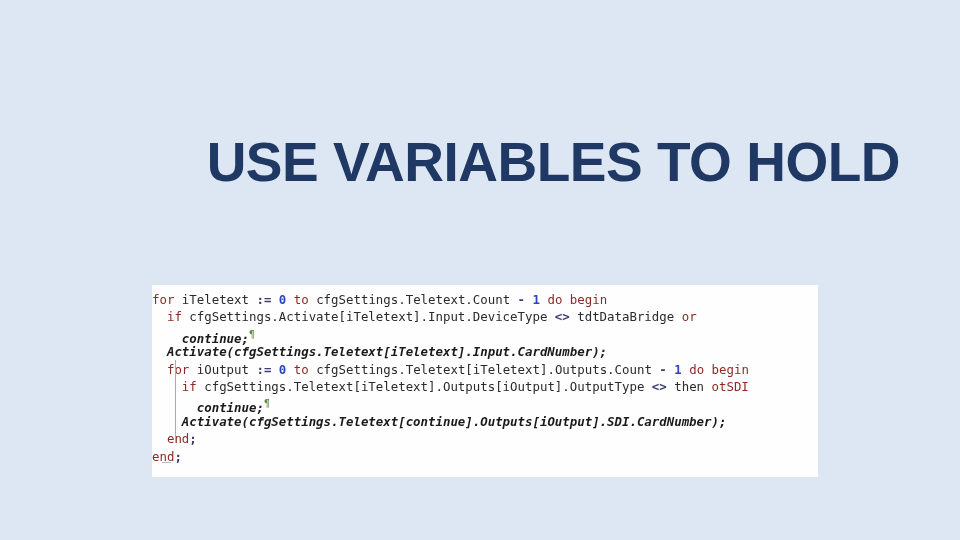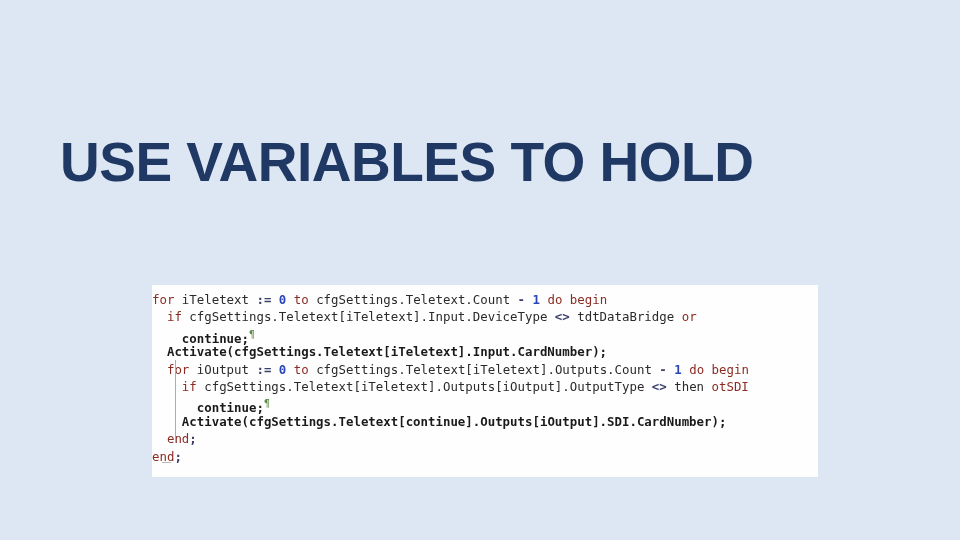--- a/index.html
+++ b/index.html
@@ -19,21 +19,21 @@
     background: #dde6f3;
     box-sizing: border-box;
   }
 
   
   .title-block {
     position: absolute;
     left: 60px;
     top: 126px;
     width: 840px;
-    text-align: left;
+    text-align: right;
   }
   .title-line {
     font-family: "Liberation Sans", sans-serif;
     font-weight: 700;
     font-size: 55px;
     line-height: 1.34;
     letter-spacing: -0.5px;
     color: #1f3864;
     white-space: nowrap;
   }
@@ -82,38 +82,38 @@
     width: 9px;
     height: 1px;
     background: #b9b9b9;
   }
 
   
   .kw      { color: #8b2b22; font-weight: 400; }
   .num     { color: #2b45b8; font-weight: 700; }
   .op      { color: #3a3f6d; font-weight: 700; }
   .id      { color: #2a2a2a; }
-  .bold    { color: #1a1a1a; font-weight: 700; }
+  .bold    { color: #1a1a1a; font-weight: 700; font-style: italic; }
   .mark    { color: #5e8c4a; font-size: 10px; vertical-align: super; }
 </style>
 </head>
 <body>
 
 <div class="slide">
 
   <div class="title-block">
     <div class="title-line">USE VARIABLES TO HOLD</div>
   </div>
 
   <div class="code-panel">
     <div class="code-inner" id="code-listing">
       <div class="indent-guide"></div>
       <div class="caret-mark"></div>
     <div class="code-line"><span></span><span class="kw">for</span><span class="id"> iTeletext </span><span class="op">:=</span><span class="id"> </span><span class="num">0</span><span class="id"> </span><span class="kw">to</span><span class="id"> cfgSettings.Teletext.Count </span><span class="op">-</span><span class="id"> </span><span class="num">1</span><span class="id"> </span><span class="kw">do begin</span></div>
-        <div class="code-line"><span>  </span><span class="kw">if</span><span class="id"> cfgSettings.Teletext[iTeletext].Input.DeviceType </span><span class="op">&lt;&gt;</span><span class="id"> tdtDataBridge </span><span class="kw">or</span></div>
+        <div class="code-line"><span>  </span><span class="kw">if</span><span class="id"> cfgSettings.Activate[iTeletext].Input.DeviceType </span><span class="op">&lt;&gt;</span><span class="id"> tdtDataBridge </span><span class="kw">or</span></div>
         <div class="code-line"><span>    </span><span class="bold">continue;</span><span class="mark">¶</span></div>
         <div class="code-line"><span>  </span><span class="bold">Activate(</span><span class="bold">cfgSettings.Teletext[iTeletext].Input.CardNumber</span><span class="bold">);</span></div>
         <div class="code-line"><span>  </span><span class="kw">for</span><span class="id"> iOutput </span><span class="op">:=</span><span class="id"> </span><span class="num">0</span><span class="id"> </span><span class="kw">to</span><span class="id"> cfgSettings.Teletext[iTeletext].Outputs.Count </span><span class="op">-</span><span class="id"> </span><span class="num">1</span><span class="id"> </span><span class="kw">do begin</span></div>
         <div class="code-line"><span>    </span><span class="kw">if</span><span class="id"> cfgSettings.Teletext[iTeletext].Outputs[iOutput].OutputType </span><span class="op">&lt;&gt;</span><span class="id"> then </span><span class="kw">otSDI</span></div>
         <div class="code-line"><span>      </span><span class="bold">continue;</span><span class="mark">¶</span></div>
         <div class="code-line"><span>    </span><span class="bold">Activate(</span><span class="bold">cfgSettings.Teletext[continue].Outputs[iOutput].SDI.CardNumber</span><span class="bold">);</span></div>
         <div class="code-line"><span>  </span><span class="kw">end</span><span class="op">;</span></div>
         <div class="code-line"><span></span><span class="kw">end</span><span class="op">;</span></div>
       </div>
   </div>

